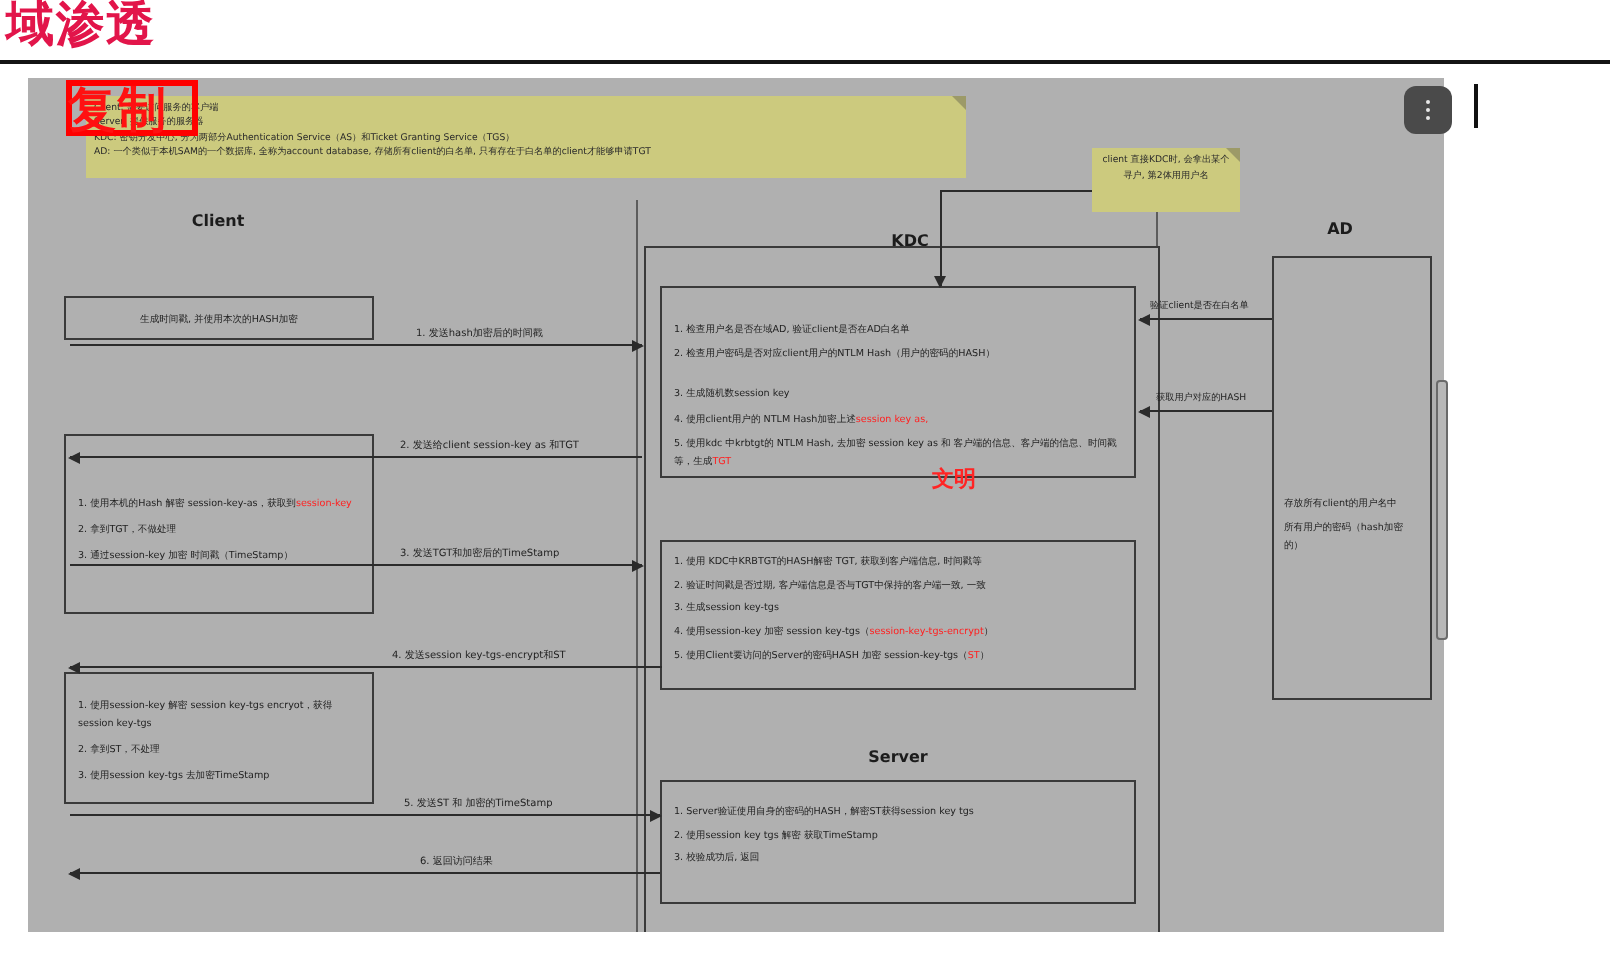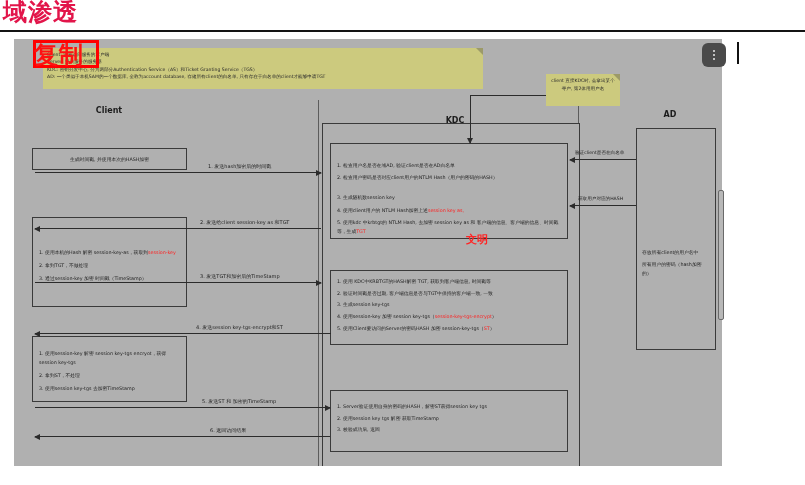--- a/index.html
+++ b/index.html
@@ -217,20 +217,21 @@
   <div class="box" id="tgs-box">
     <div class="txt" style="top:7px;line-height:1.7;">
       <p>1. 使用 KDC中KRBTGT的HASH解密 TGT, 获取到客户端信息, 时间戳等</p>
       <p>2. 验证时间戳是否过期, 客户端信息是否与TGT中保持的客户端一致, 一致</p>
       <p>3. 生成session key-tgs</p>
       <p>4. 使用session-key 加密 session key-tgs（<span class="red">session-key-tgs-encrypt</span>）</p>
       <p>5. 使用Client要访问的Server的密码HASH 加密 session-key-tgs（<span class="red">ST</span>）</p>
     </div>
   </div>
 
+  <div class="sub-lane-title" id="server-title">Server</div>
   <div class="box" id="server-box">
     <div class="txt" style="top:12px;line-height:1.7;">
       <p>1. Server验证使用自身的密码的HASH，解密ST获得session key tgs</p>
       <p>2. 使用session key tgs 解密 获取TimeStamp</p>
       <p>3. 校验成功后, 返回</p>
     </div>
   </div>
 
   <div class="box" id="ad-box">
     <div class="txt">

